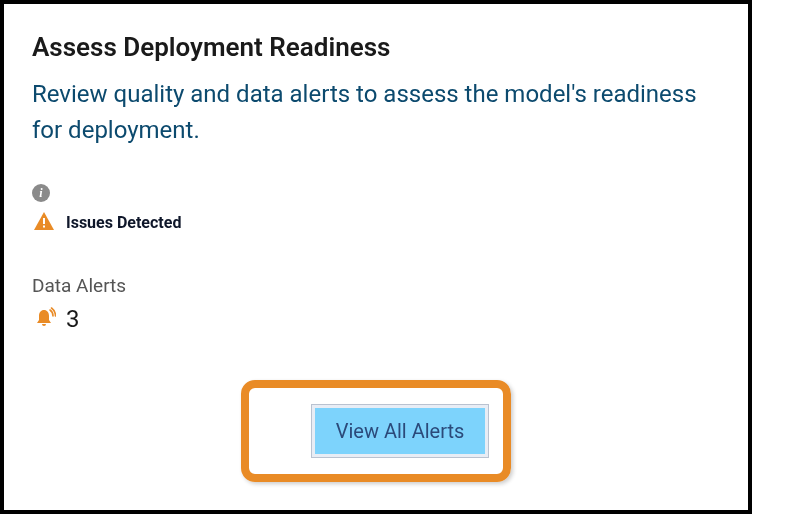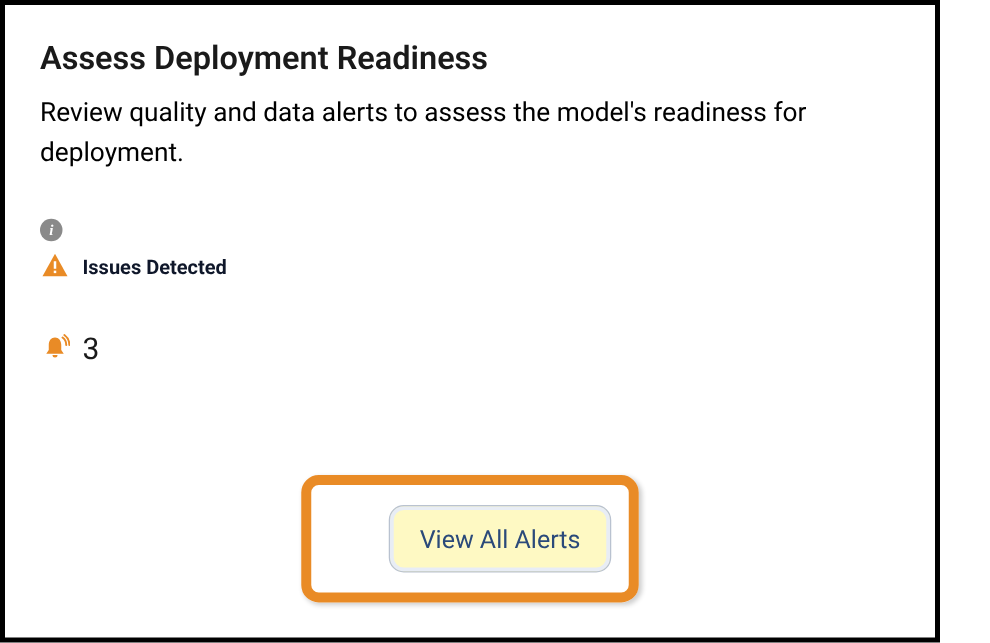--- a/index.html
+++ b/index.html
@@ -20,22 +20,22 @@
       display: flex;
       flex-direction: column;
     }
     .title {
       font-size: 26px;
       font-weight: 600;
       color: #1a1a1a;
       margin-bottom: 14px;
     }
     .description {
-      font-size: 21px;
-      color: #000000;
+      font-size: 24px;
+      color: #0c4a6e;
       line-height: 1.5;
       margin-bottom: 36px;
       max-width: 680px;
     }
     .section-label {
       font-size: 19px;
       color: #555;
       display: flex;
       align-items: center;
       gap: 10px;
@@ -94,23 +94,23 @@
       padding-bottom: 8px;
     }
     .highlight-box {
       border: 8px solid #e98b26;
       border-radius: 14px;
       padding: 16px 14px;
       box-shadow: 2px 2px 4px rgba(0,0,0,0.2);
       display: inline-block;
     }
     .view-button {
-      background: #fef9c3;
+      background: #7dd3fc;
       border: 1px solid #b9c2d0;
-      border-radius: 12px;
+      border-radius: 0;
       box-shadow: inset 0 0 0 3px #e8edf5;
       color: #2b4a7a;
       font-size: 20px;
       padding: 14px 24px;
       cursor: pointer;
       font-family: inherit;
       margin-left: 48px;
     }
   </style>
 </head>
@@ -127,20 +127,23 @@
     <span class="warning-icon">
       <svg viewBox="0 0 24 24" width="24" height="24">
         <path d="M12 2 L22 20 L2 20 Z" fill="#e98b26"></path>
         <rect x="11" y="8" width="2" height="6" fill="#fff"></rect>
         <rect x="11" y="15.5" width="2" height="2" fill="#fff"></rect>
       </svg>
     </span>
     <span class="status-text">Issues Detected</span>
   </div>
 
+  <div class="section-label">
+    <span>Data Alerts</span>
+  </div>
   <div class="alerts-row">
     <span class="bell-icon">
       <svg viewBox="0 0 24 24" width="24" height="24">
         <path d="M12 3 C9 3 7 5.5 7 9 L7 13 L5 16 L19 16 L17 13 L17 9 C17 5.5 15 3 12 3 Z" fill="#e98b26"></path>
         <path d="M10 17 A2 2 0 0 0 14 17 Z" fill="#e98b26"></path>
         <path d="M18 3 Q21 5 21 9" stroke="#e98b26" stroke-width="1.6" fill="none" stroke-linecap="round"></path>
         <path d="M19.5 1 Q23.5 4 23.5 9" stroke="#e98b26" stroke-width="1.6" fill="none" stroke-linecap="round"></path>
       </svg>
     </span>
     <span class="alert-count">3</span>

